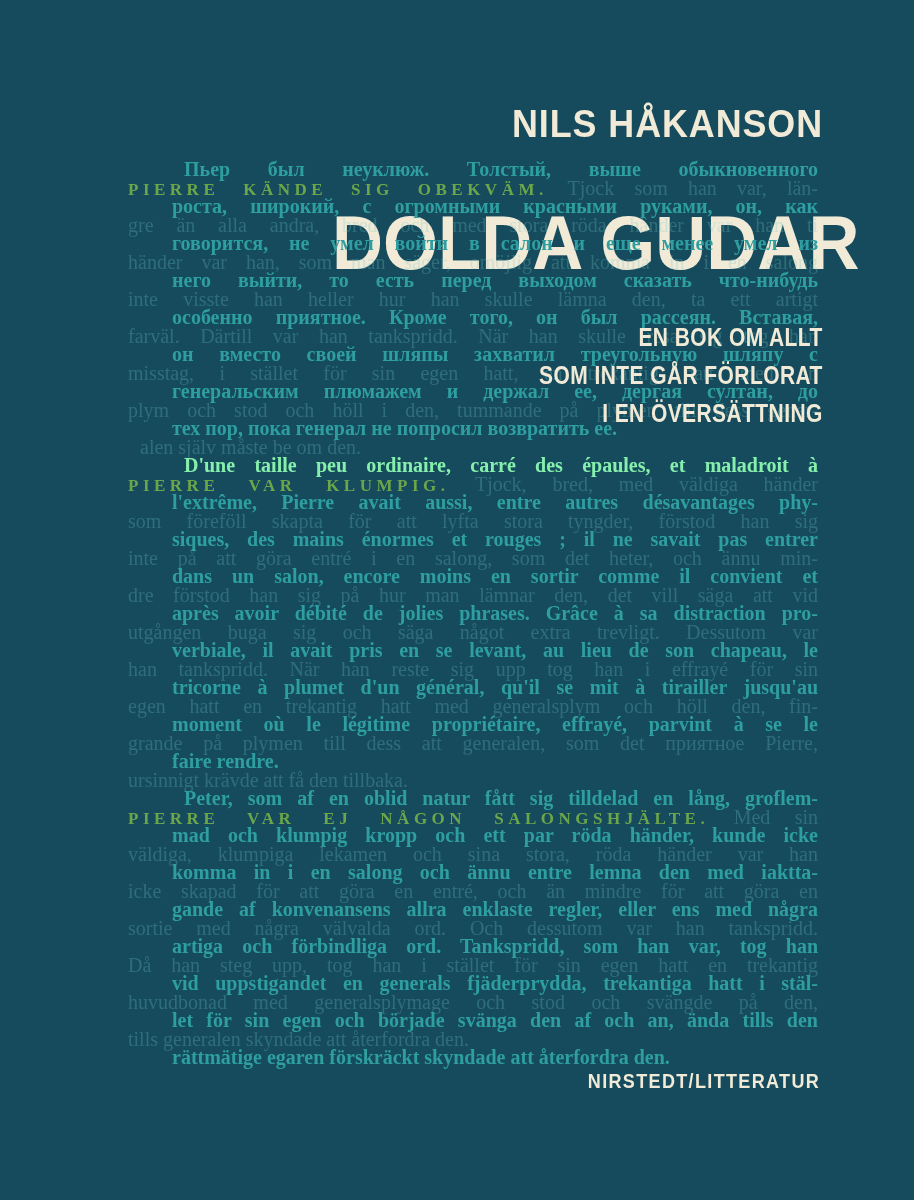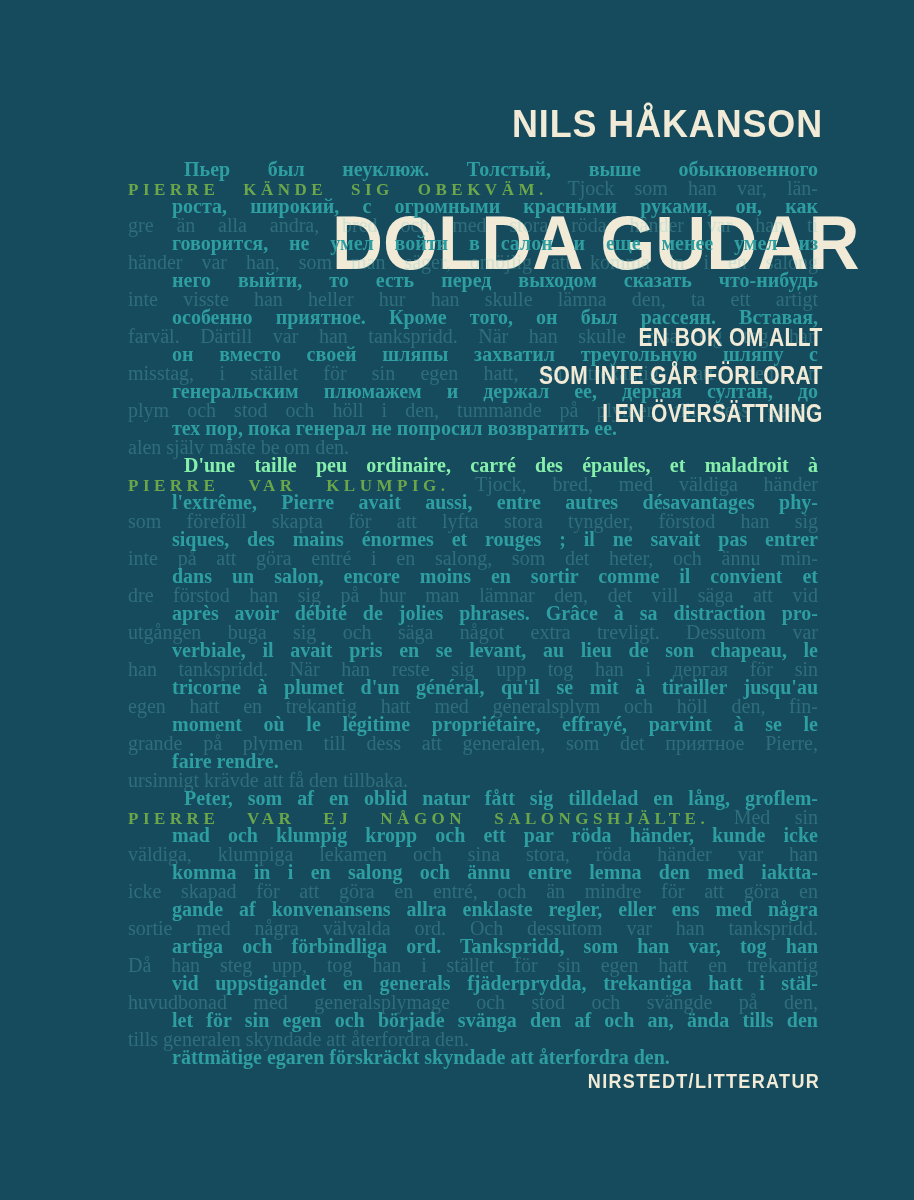--- a/index.html
+++ b/index.html
@@ -89,33 +89,33 @@
       <div class="line faded j" style="color: rgba(120, 205, 205, 0.27);">händer var han, som man säger, omöjlig att komma in i en salong</div>
       <div class="line bright j" style="color: rgb(46, 158, 160);">него выйти, то есть перед выходом сказать что-нибудь</div>
       <div class="line faded j" style="color: rgba(120, 205, 205, 0.27);">inte visste han heller hur han skulle lämna den, ta ett artigt</div>
       <div class="line bright j" style="color: rgb(46, 158, 160);">особенно приятное. Кроме того, он был рассеян. Вставая,</div>
       <div class="line faded j" style="color: rgba(120, 205, 205, 0.27);">farväl. Därtill var han tankspridd. När han skulle resa sig tog han</div>
       <div class="line bright j" style="color: rgb(46, 158, 160);">он вместо своей шляпы захватил треугольную шляпу с</div>
       <div class="line faded j" style="color: rgba(120, 205, 205, 0.27);">misstag, i stället för sin egen hatt, en trekantig hatt med en</div>
       <div class="line bright j" style="color: rgb(46, 158, 160);">генеральским плюмажем и держал ее, дергая султан, до</div>
       <div class="line faded j" style="color: rgba(120, 205, 205, 0.27);">plym och stod och höll i den, tummande på plymen till dess gener-</div>
       <div class="line bright" style="color: rgb(46, 158, 160);">тех пор, пока генерал не попросил возвратить ее.</div>
-      <div class="line faded" style="color: rgba(120, 205, 205, 0.27);">alen själv måste be om den.</div>
+      <div class="line faded" style="color: rgba(120, 205, 205, 0.27); margin-left: 12px;">alen själv måste be om den.</div>
       <div class="line bright j indent" style="color: #86efac;">D'une taille peu ordinaire, carré des épaules, et maladroit à</div>
       <div class="line headline j"><span class="green" style="color: rgb(108, 166, 75);">PIERRE VAR KLUMPIG.</span> <span class="faded-part" style="color: rgba(120, 205, 205, 0.27);">Tjock, bred, med väldiga händer</span></div>
       <div class="line bright j" style="color: rgb(46, 158, 160);">l'extrême, Pierre avait aussi, entre autres désavantages phy-</div>
       <div class="line faded j" style="color: rgba(120, 205, 205, 0.27);">som föreföll skapta för att lyfta stora tyngder, förstod han sig</div>
       <div class="line bright j" style="color: rgb(46, 158, 160);">siques, des mains énormes et rouges ; il ne savait pas entrer</div>
       <div class="line faded j" style="color: rgba(120, 205, 205, 0.27);">inte på att göra entré i en salong, som det heter, och ännu min-</div>
       <div class="line bright j" style="color: rgb(46, 158, 160);">dans un salon, encore moins en sortir comme il convient et</div>
       <div class="line faded j" style="color: rgba(120, 205, 205, 0.27);">dre förstod han sig på hur man lämnar den, det vill säga att vid</div>
       <div class="line bright j" style="color: rgb(46, 158, 160);">après avoir débité de jolies phrases. Grâce à sa distraction pro-</div>
       <div class="line faded j" style="color: rgba(120, 205, 205, 0.27);">utgången buga sig och säga något extra trevligt. Dessutom var</div>
       <div class="line bright j" style="color: rgb(46, 158, 160);">verbiale, il avait pris en se levant, au lieu de son chapeau, le</div>
-      <div class="line faded j" style="color: rgba(120, 205, 205, 0.27);">han tankspridd. När han reste sig upp tog han i дергая för sin</div>
+      <div class="line faded j" style="color: rgba(120, 205, 205, 0.27);">han tankspridd. När han reste sig upp tog han i effrayé för sin</div>
       <div class="line bright j" style="color: rgb(46, 158, 160);">tricorne à plumet d'un général, qu'il se mit à tirailler jusqu'au</div>
       <div class="line faded j" style="color: rgba(120, 205, 205, 0.27);">egen hatt en trekantig hatt med generalsplym och höll den, fin-</div>
       <div class="line bright j" style="color: rgb(46, 158, 160);">moment où le légitime propriétaire, effrayé, parvint à se le</div>
       <div class="line faded j" style="color: rgba(120, 205, 205, 0.27);">grande på plymen till dess att generalen, som det приятное Pierre,</div>
       <div class="line bright" style="color: rgb(46, 158, 160);">faire rendre.</div>
       <div class="line faded" style="color: rgba(120, 205, 205, 0.27);">ursinnigt krävde att få den tillbaka.</div>
       <div class="line bright j indent" style="color: rgb(46, 158, 160);">Peter, som af en oblid natur fått sig tilldelad en lång, groflem-</div>
       <div class="line headline j"><span class="green" style="color: rgb(108, 166, 75);">PIERRE VAR EJ NÅGON SALONGSHJÄLTE.</span> <span class="faded-part" style="color: rgba(120, 205, 205, 0.27);">Med sin</span></div>
       <div class="line bright j" style="color: rgb(46, 158, 160);">mad och klumpig kropp och ett par röda händer, kunde icke</div>
       <div class="line faded j" style="color: rgba(120, 205, 205, 0.27);">väldiga, klumpiga lekamen och sina stora, röda händer var han</div>

